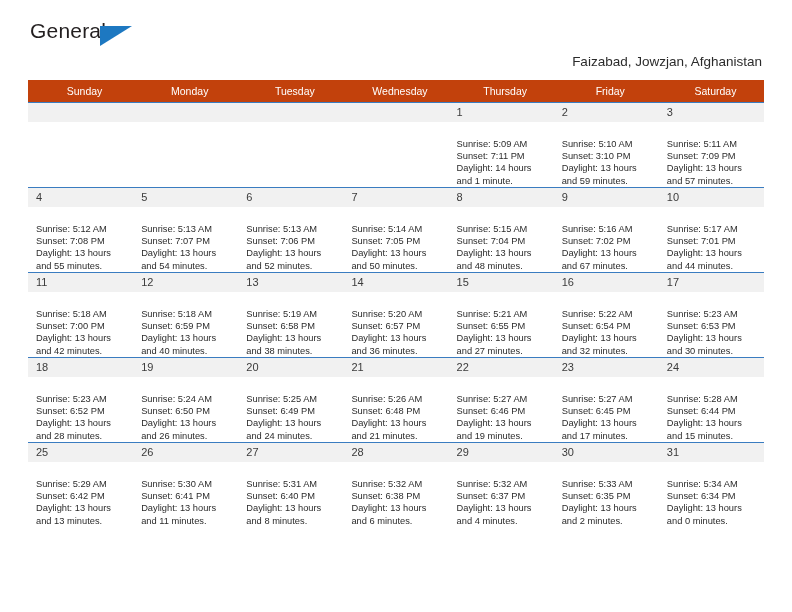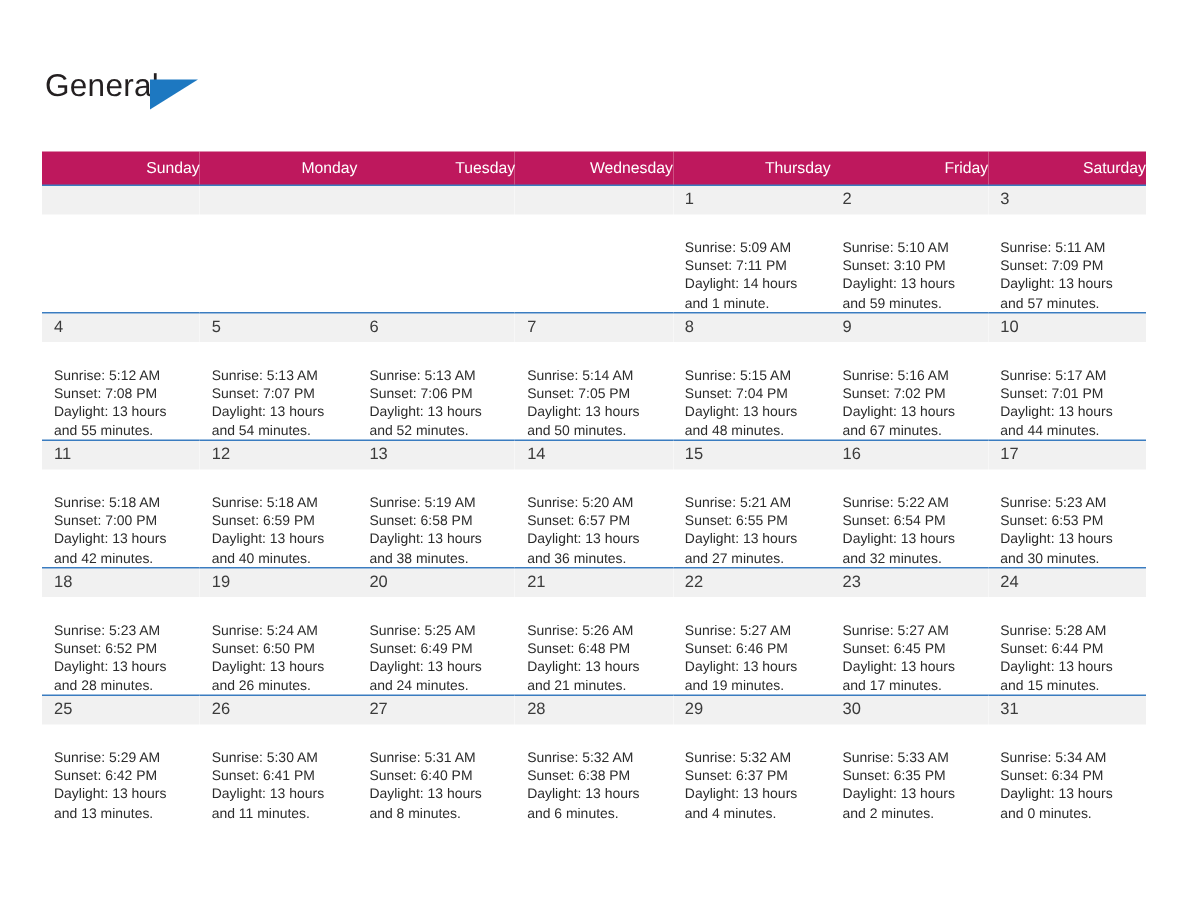--- a/index.html
+++ b/index.html
@@ -18,26 +18,25 @@
     position: relative;
     width: 792px;
     height: 612px;
     box-sizing: border-box;
     padding: 0 28px;
   }
 
   
   .header {
     display: flex;
-    align-items: flex-start;
+    align-items: flex-end;
     justify-content: space-between;
     padding-top: 26px;
     height: 72px;
     box-sizing: border-box;
-    margin-top: 21px;
   }
   .logo {
     position: relative;
     width: 160px;
     height: 52px;
     padding-left: 2px;
   }
   .logo-general {
     font-size: 21px;
     letter-spacing: .2px;
@@ -83,25 +82,25 @@
   }
 
   
   .calendar {
     width: 736px;
     border-collapse: collapse;
     table-layout: fixed;
     margin-top: 8px;
   }
   .calendar th {
-    background: #be185d;
+    background: #c2410c;
     color: #ffffff;
     font-size: 10.5px;
     font-weight: normal;
-    text-align: right;
+    text-align: center;
     padding: 5px 0 5px 8px;
     height: 12px;
     border: none;
   }
   .calendar td {
     vertical-align: top;
     border-top: 1px solid #3a7cc0;
     padding: 0;
     height: 84px;
     width: 105.14px;
@@ -139,20 +138,21 @@
 <div class="page">
 
   <div class="header">
 
     <div class="logo">
       <span class="logo-general">General</span>
       <span class="logo-triangle"></span>
     </div>
 
     <div class="title-wrap">
+      <p class="cal-subtitle">Faizabad, Jowzjan, Afghanistan</p>
     </div>
 
   </div>
 
   <table class="calendar">
     <thead>
       <tr>
         <th>Sunday</th>
         <th>Monday</th>
         <th>Tuesday</th>

